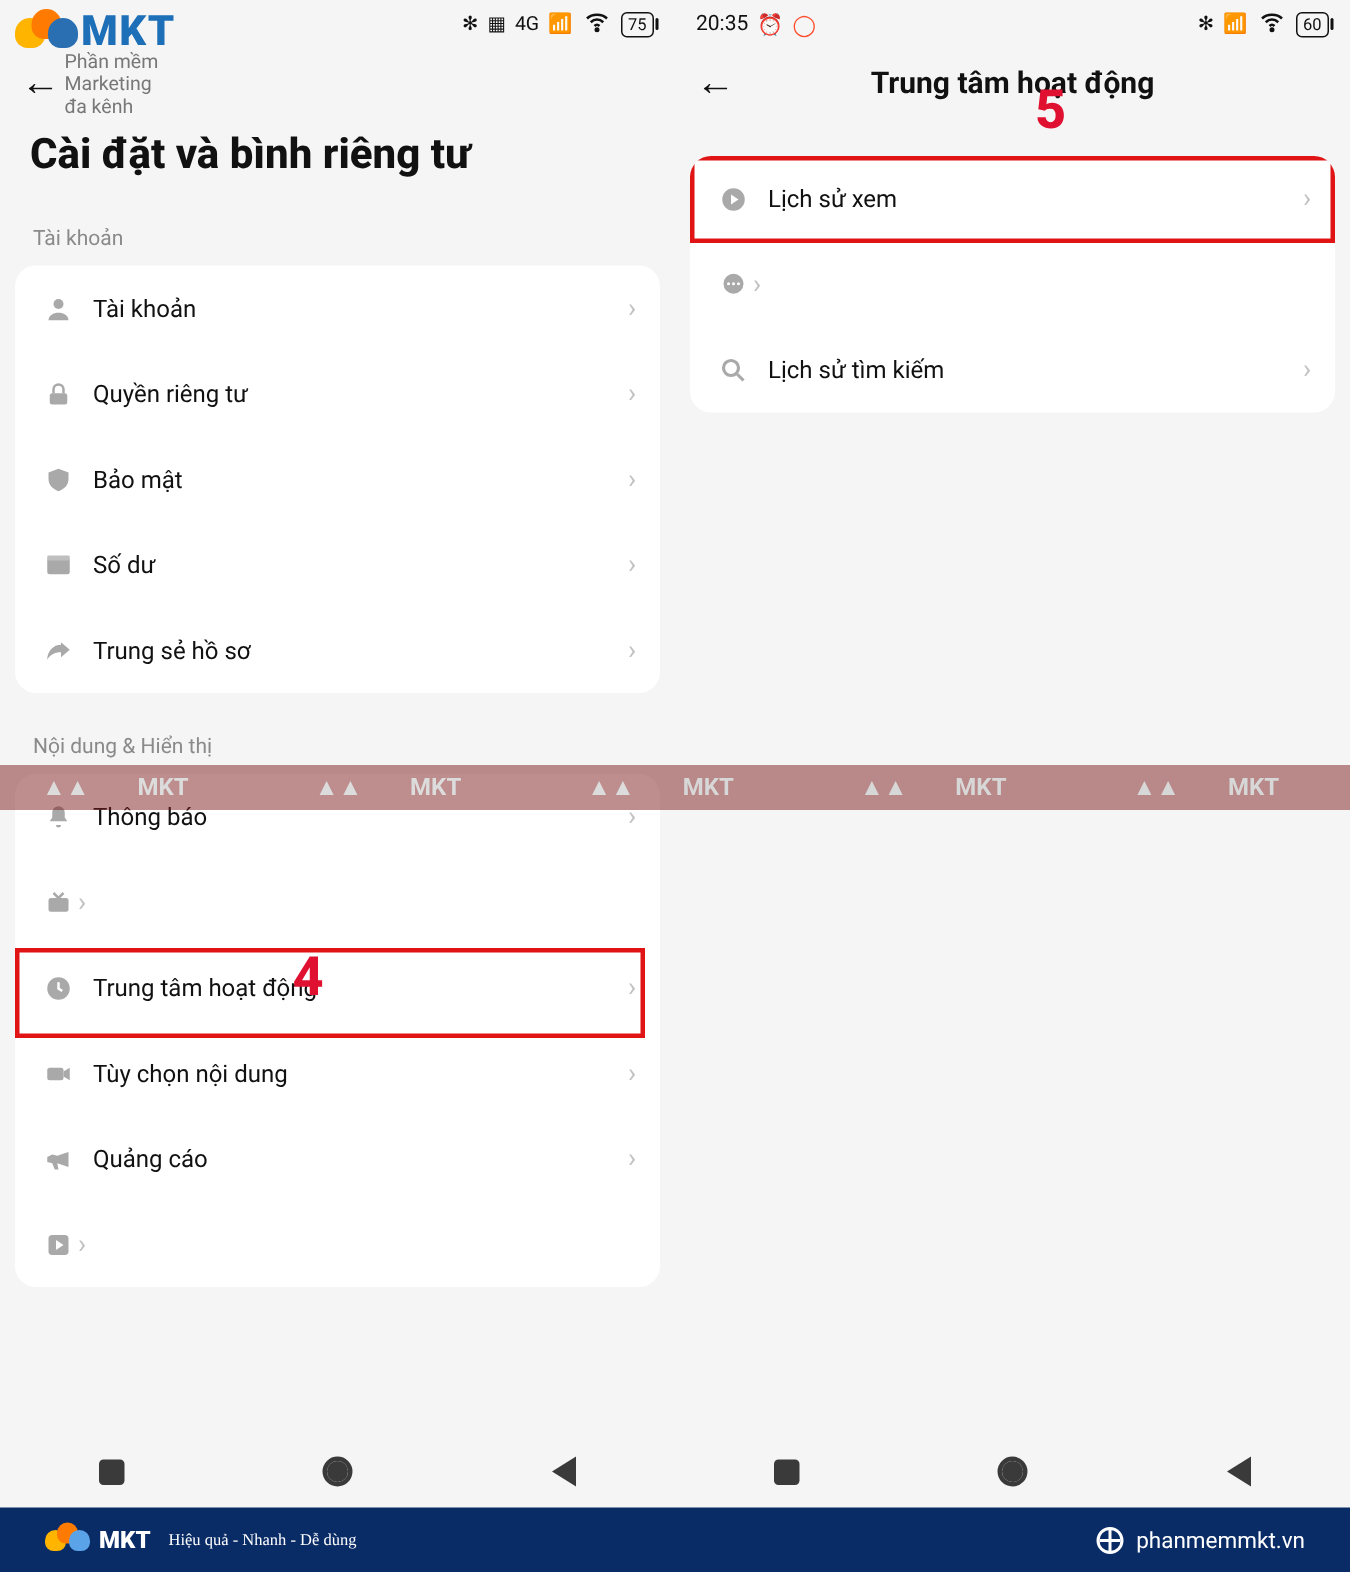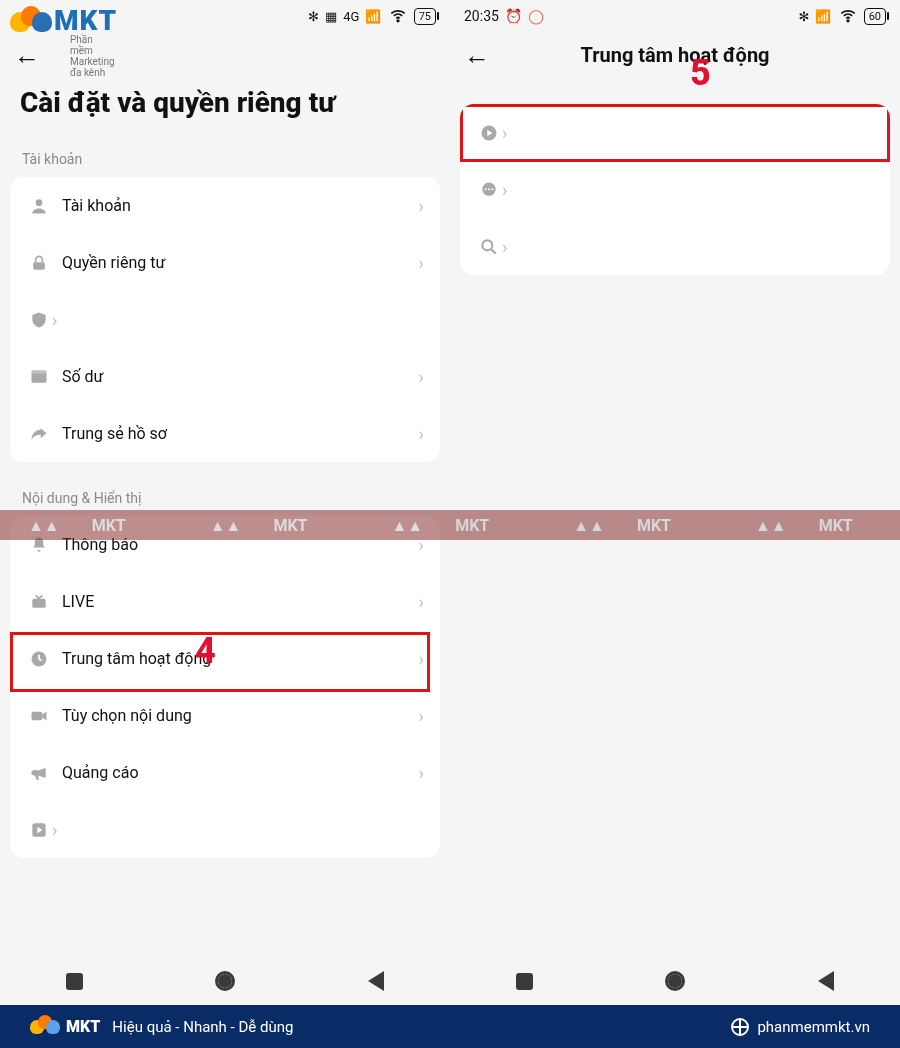--- a/index.html
+++ b/index.html
@@ -99,34 +99,34 @@
     position:absolute; top:4px; left:10px; display:flex; align-items:center; gap:4px; z-index:30;
   }
   .mkt-blobs {
     position:relative; width:40px; height:30px;
   }
   .blob { position:absolute; width:20px; height:20px; border-radius:60% 60% 50% 50%; }
   .blob.b1 { background:#ffb400; left:0; top:6px; }
   .blob.b2 { background:#ff7a00; left:11px; top:0; }
   .blob.b3 { background:#2b6fb3; left:22px; top:6px; }
   .mkt-text { font-size:28px; font-weight:900; color:#1d6fb8; letter-spacing:1px; }
-  .mkt-sub { font-size:10px; color:#777; position:absolute; top:30px; left:60px; }
+  .mkt-sub { font-size:13px; color:#777; position:absolute; top:30px; left:33px; }
   .footer {
     position:absolute; bottom:0; left:0; width:900px; height:43px; background:#0a2c66;
     display:flex; align-items:center; justify-content:space-between; padding:0 30px; color:#fff;
   }
   .footer-left { display:flex; align-items:center; gap:12px; }
   .footer-logo { display:flex; align-items:center; gap:6px; }
   .footer-blobs { position:relative; width:30px; height:24px; }
   .fblob { position:absolute; width:14px; height:14px; border-radius:60% 60% 50% 50%; }
   .fblob.f1 { background:#ffb400; left:0; top:5px; }
   .fblob.f2 { background:#ff7a00; left:8px; top:0; }
   .fblob.f3 { background:#5aa3e8; left:16px; top:5px; }
   .footer-mkt { font-size:16px; font-weight:900; color:#fff; }
-  .footer-text { font-size:15px; }
+  .footer-text { font-size:11px;font-family:Liberation Serif, serif; }
   .footer-right { display:flex; align-items:center; gap:8px; font-size:15px; }
   .globe { width:18px; height:18px; border:2px solid #fff; border-radius:50%; position:relative; }
   .globe::before{content:"";position:absolute;left:50%;top:0;bottom:0;width:2px;background:#fff;transform:translateX(-50%);}
   .globe::after{content:"";position:absolute;top:50%;left:0;right:0;height:2px;background:#fff;transform:translateY(-50%);}
   svg.ic-svg { width:20px; height:20px; }
 </style>
 </head>
 <body>
 
 <div class="mkt-logo">
@@ -158,21 +158,21 @@
             </svg>
         </span>
         <span class="battery-box">75</span>
       </div>
     </div>
 
     <div class="app-bar">
       <span class="back-arrow">←</span>
     </div>
 
-    <div class="big-title">Cài đặt và quyền riêng tư</div>
+    <div class="big-title">Cài đặt và bình riêng tư</div>
 
     <div class="section-header">Tài khoản</div>
 
     <div class="card">
       <div class="row">
         <span class="ic">
             <svg class="ic-svg" viewBox="0 0 24 24" fill="#a9a9a9">
               <circle cx="12" cy="8" r="4"></circle>
               <path d="M4 21c0-4 4-6 8-6s8 2 8 6"></path>
             </svg>
@@ -189,20 +189,21 @@
           </span>
         <span class="label">Quyền riêng tư</span>
         <span class="chev">›</span>
       </div>
       <div class="row">
         <span class="ic">
             <svg class="ic-svg" viewBox="0 0 24 24" fill="#a9a9a9">
               <path d="M12 3l8 3v5c0 5-3 8-8 10-5-2-8-5-8-10V6l8-3z"></path>
             </svg>
           </span>
+        <span class="label">Bảo mật</span>
         <span class="chev">›</span>
       </div>
       <div class="row">
         <span class="ic">
             <svg class="ic-svg" viewBox="0 0 24 24" fill="#a9a9a9">
               <rect x="3" y="6" width="18" height="13" rx="2"></rect>
               <rect x="3" y="4" width="18" height="4" rx="1" fill="#bfbfbf"></rect>
             </svg>
           </span>
         <span class="label">Số dư</span>
@@ -232,21 +233,20 @@
         <span class="label">Thông báo</span>
         <span class="chev">›</span>
       </div>
       <div class="row">
         <span class="ic">
             <svg class="ic-svg" viewBox="0 0 24 24" fill="#a9a9a9">
               <rect x="4" y="8" width="16" height="11" rx="2"></rect>
               <path d="M8 4l4 4 4-4" fill="none" stroke="#a9a9a9" stroke-width="2"></path>
             </svg>
           </span>
-        <span class="label">LIVE</span>
         <span class="chev">›</span>
       </div>
       <div class="row" style="position:relative;">
         <span class="ic">
             <svg class="ic-svg" viewBox="0 0 24 24" fill="#a9a9a9">
               <circle cx="12" cy="12" r="9"></circle>
               <path d="M12 7v5l3 2" stroke="#fff" stroke-width="2" fill="none"></path>
             </svg>
           </span>
         <span class="label">Trung tâm hoạt động</span>
@@ -325,40 +325,42 @@
     <div style="height:30px;"></div>
 
     <div class="card" style="position:relative;">
       <div class="row">
         <span class="ic">
             <svg class="ic-svg" viewBox="0 0 24 24" fill="#a9a9a9">
               <circle cx="12" cy="12" r="9"></circle>
               <path d="M10 8l6 4-6 4z" fill="#fff"></path>
             </svg>
           </span>
+        <span class="label">Lịch sử xem</span>
         <span class="chev">›</span>
       </div>
       <div class="row">
         <span class="ic">
             <svg class="ic-svg" viewBox="0 0 24 24" fill="#a9a9a9">
               <circle cx="12" cy="11" r="8"></circle>
               <circle cx="8" cy="11" r="1.2" fill="#fff"></circle>
               <circle cx="12" cy="11" r="1.2" fill="#fff"></circle>
               <circle cx="16" cy="11" r="1.2" fill="#fff"></circle>
             </svg>
           </span>
         <span class="chev">›</span>
       </div>
       <div class="row">
         <span class="ic">
             <svg class="ic-svg" viewBox="0 0 24 24" fill="none" stroke="#a9a9a9" stroke-width="2.5">
               <circle cx="10" cy="10" r="6"></circle>
               <path d="M15 15l5 5"></path>
             </svg>
           </span>
+        <span class="label">Lịch sử tìm kiếm</span>
         <span class="chev">›</span>
       </div>
 
       <div class="highlight-red" style="left:0px; top:0px; width:430px; height:58px;"></div>
     </div>
 
     <div class="nav-bar">
       <div class="nav-sq"></div>
       <div class="nav-circ"></div>
       <div class="nav-tri"></div>

